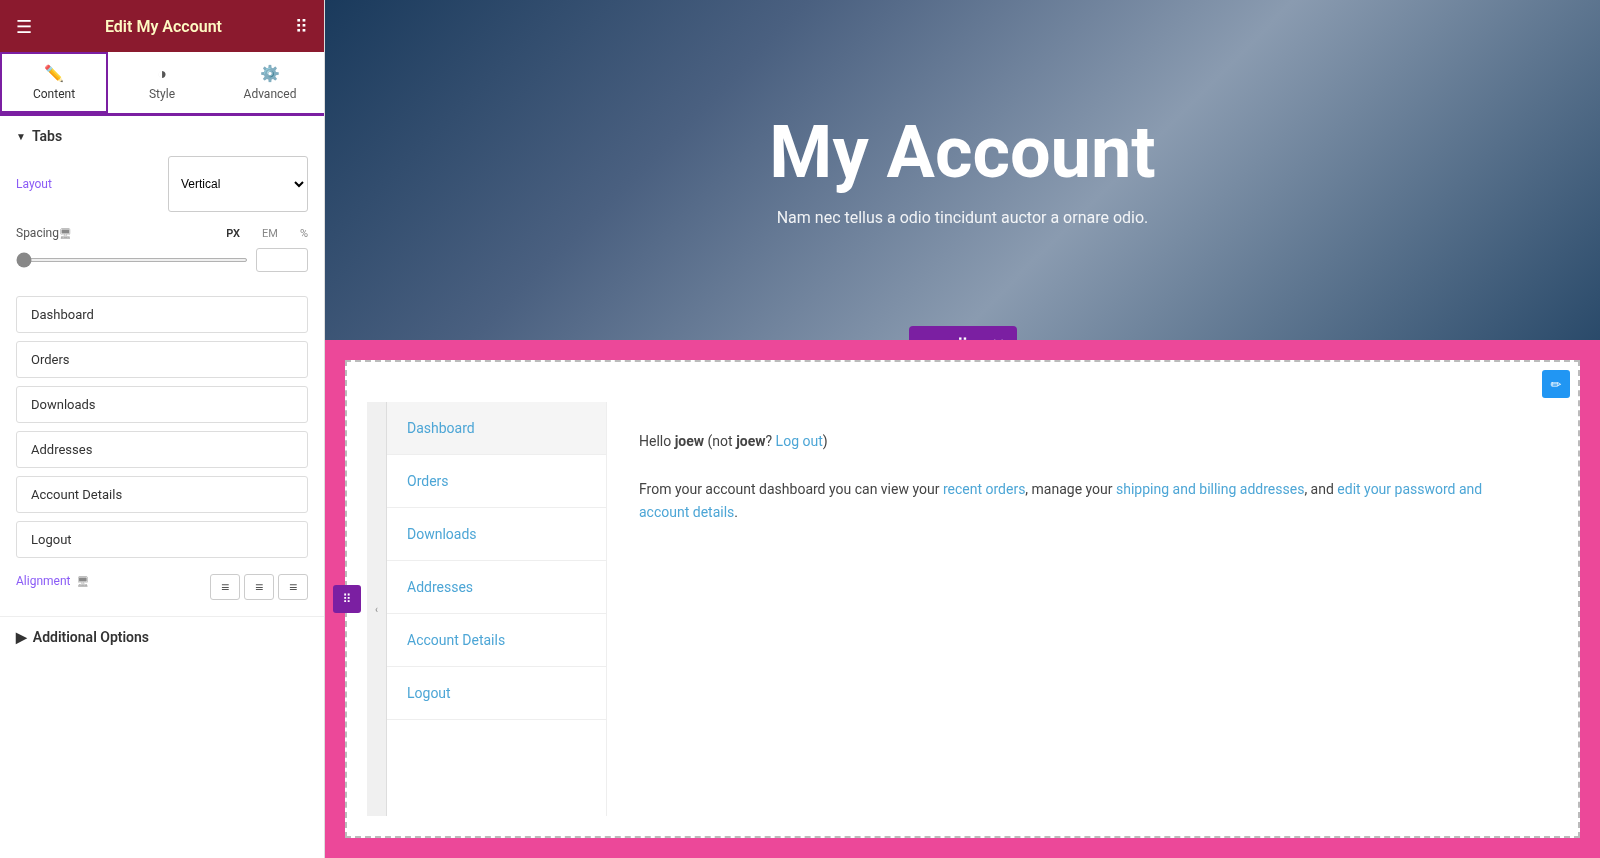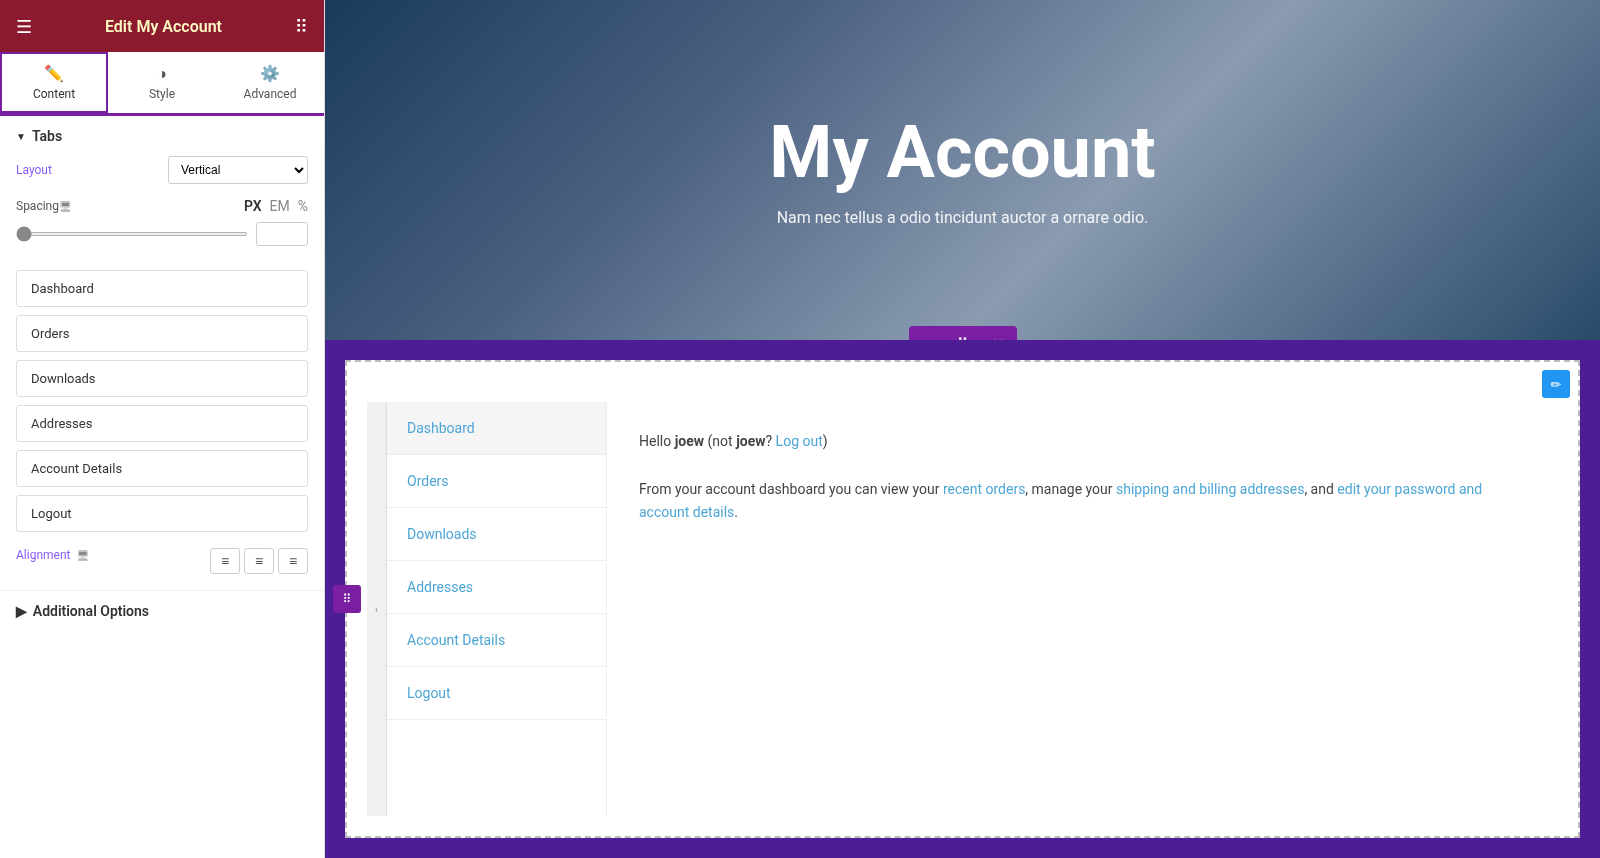--- a/index.html
+++ b/index.html
@@ -97,21 +97,21 @@
       margin-bottom: 14px;
     }
 
     .control-label {
       font-size: 12px;
       color: #8b5cf6;
     }
 
     .control-select {
       width: 140px;
-      padding: 5px 8px;
+      padding: 19px 8px;
       border: 1px solid #ccc;
       border-radius: 3px;
       font-size: 12px;
       background: #fff;
       cursor: pointer;
     }
 
     
     .spacing-row {
       display: flex;
@@ -127,22 +127,22 @@
       color: #555;
     }
 
     .spacing-label-icon {
       font-size: 10px;
       color: #888;
     }
 
     .spacing-units {
       display: flex;
-      gap: 8px;
-      font-size: 14px;
+      gap: 22px;
+      font-size: 11px;
       color: #888;
     }
 
     .spacing-unit { cursor: pointer; }
     .spacing-unit.active { color: #333; font-weight: 600; }
 
     .slider-row {
       display: flex;
       align-items: center;
       gap: 8px;
@@ -235,21 +235,21 @@
       color: #333;
       cursor: pointer;
     }
 
     
     .main-content {
       flex: 1;
       display: flex;
       flex-direction: column;
       overflow-y: auto;
-      background: #4c1d95;
+      background: #ec4899;
     }
 
     
     .hero-section {
       position: relative;
       height: 340px;
       background: linear-gradient(rgba(0,0,0,0.45), rgba(0,0,0,0.45)), #3a6186;
       display: flex;
       flex-direction: column;
       align-items: center;

